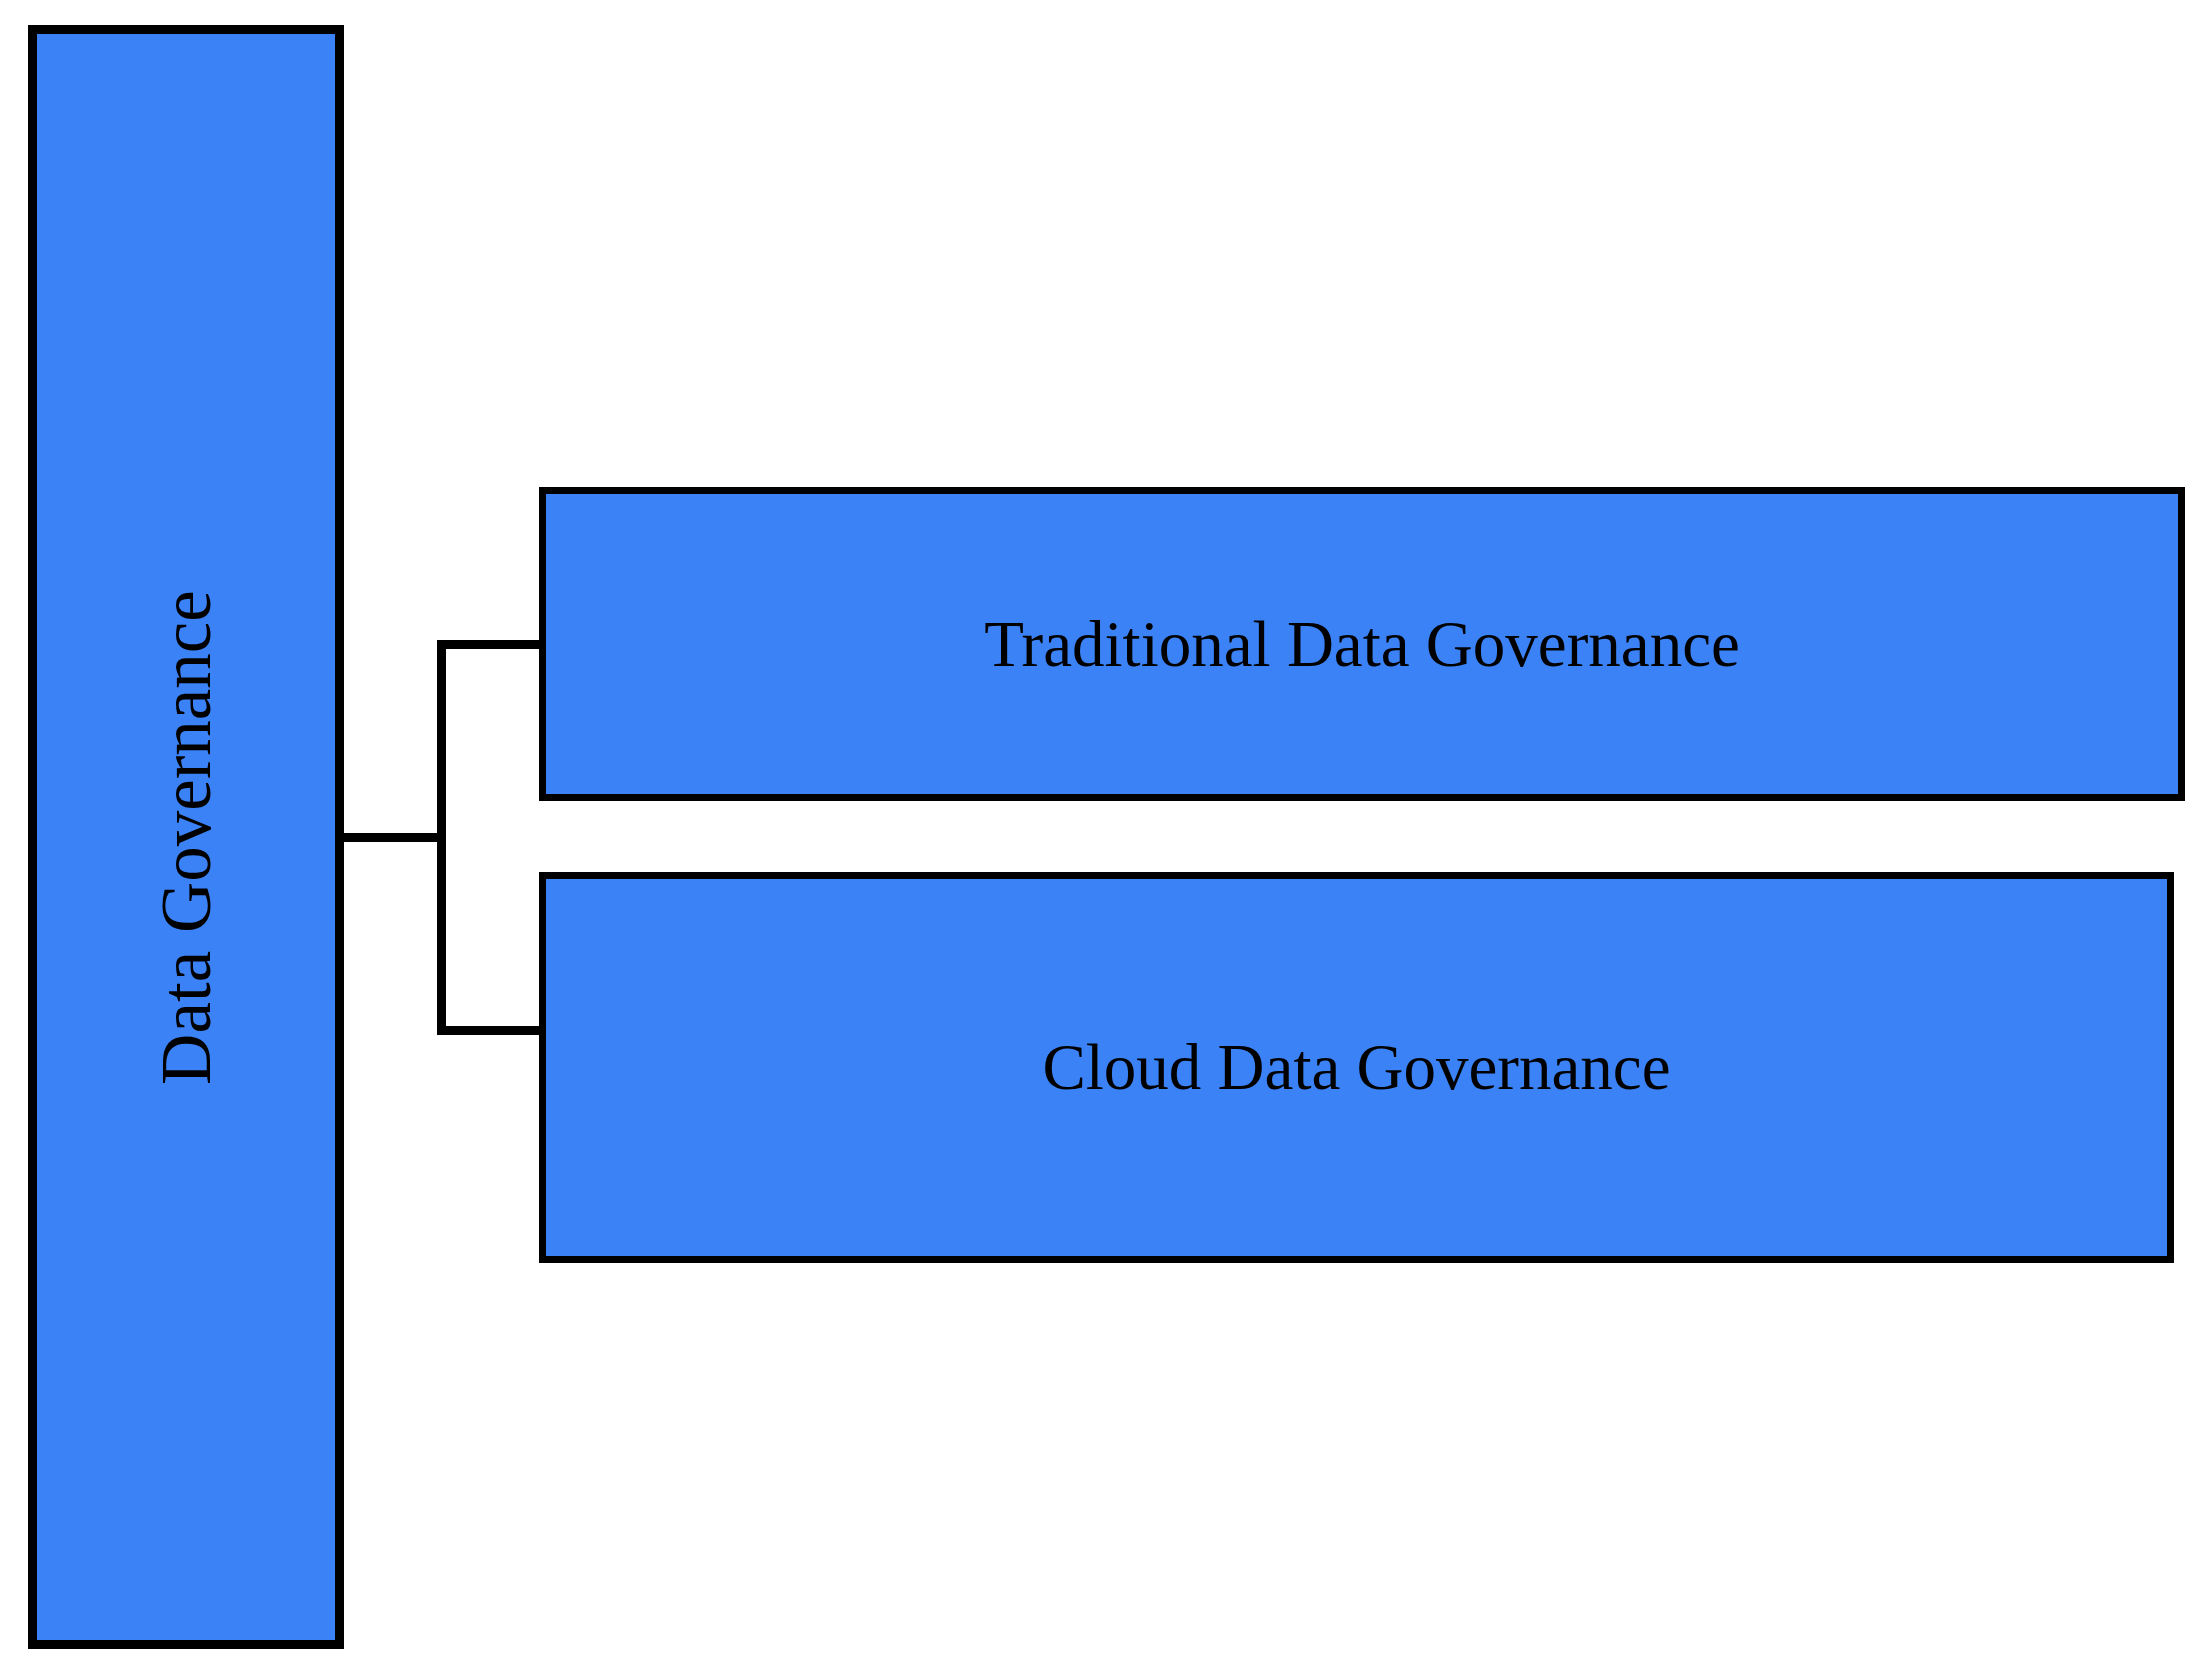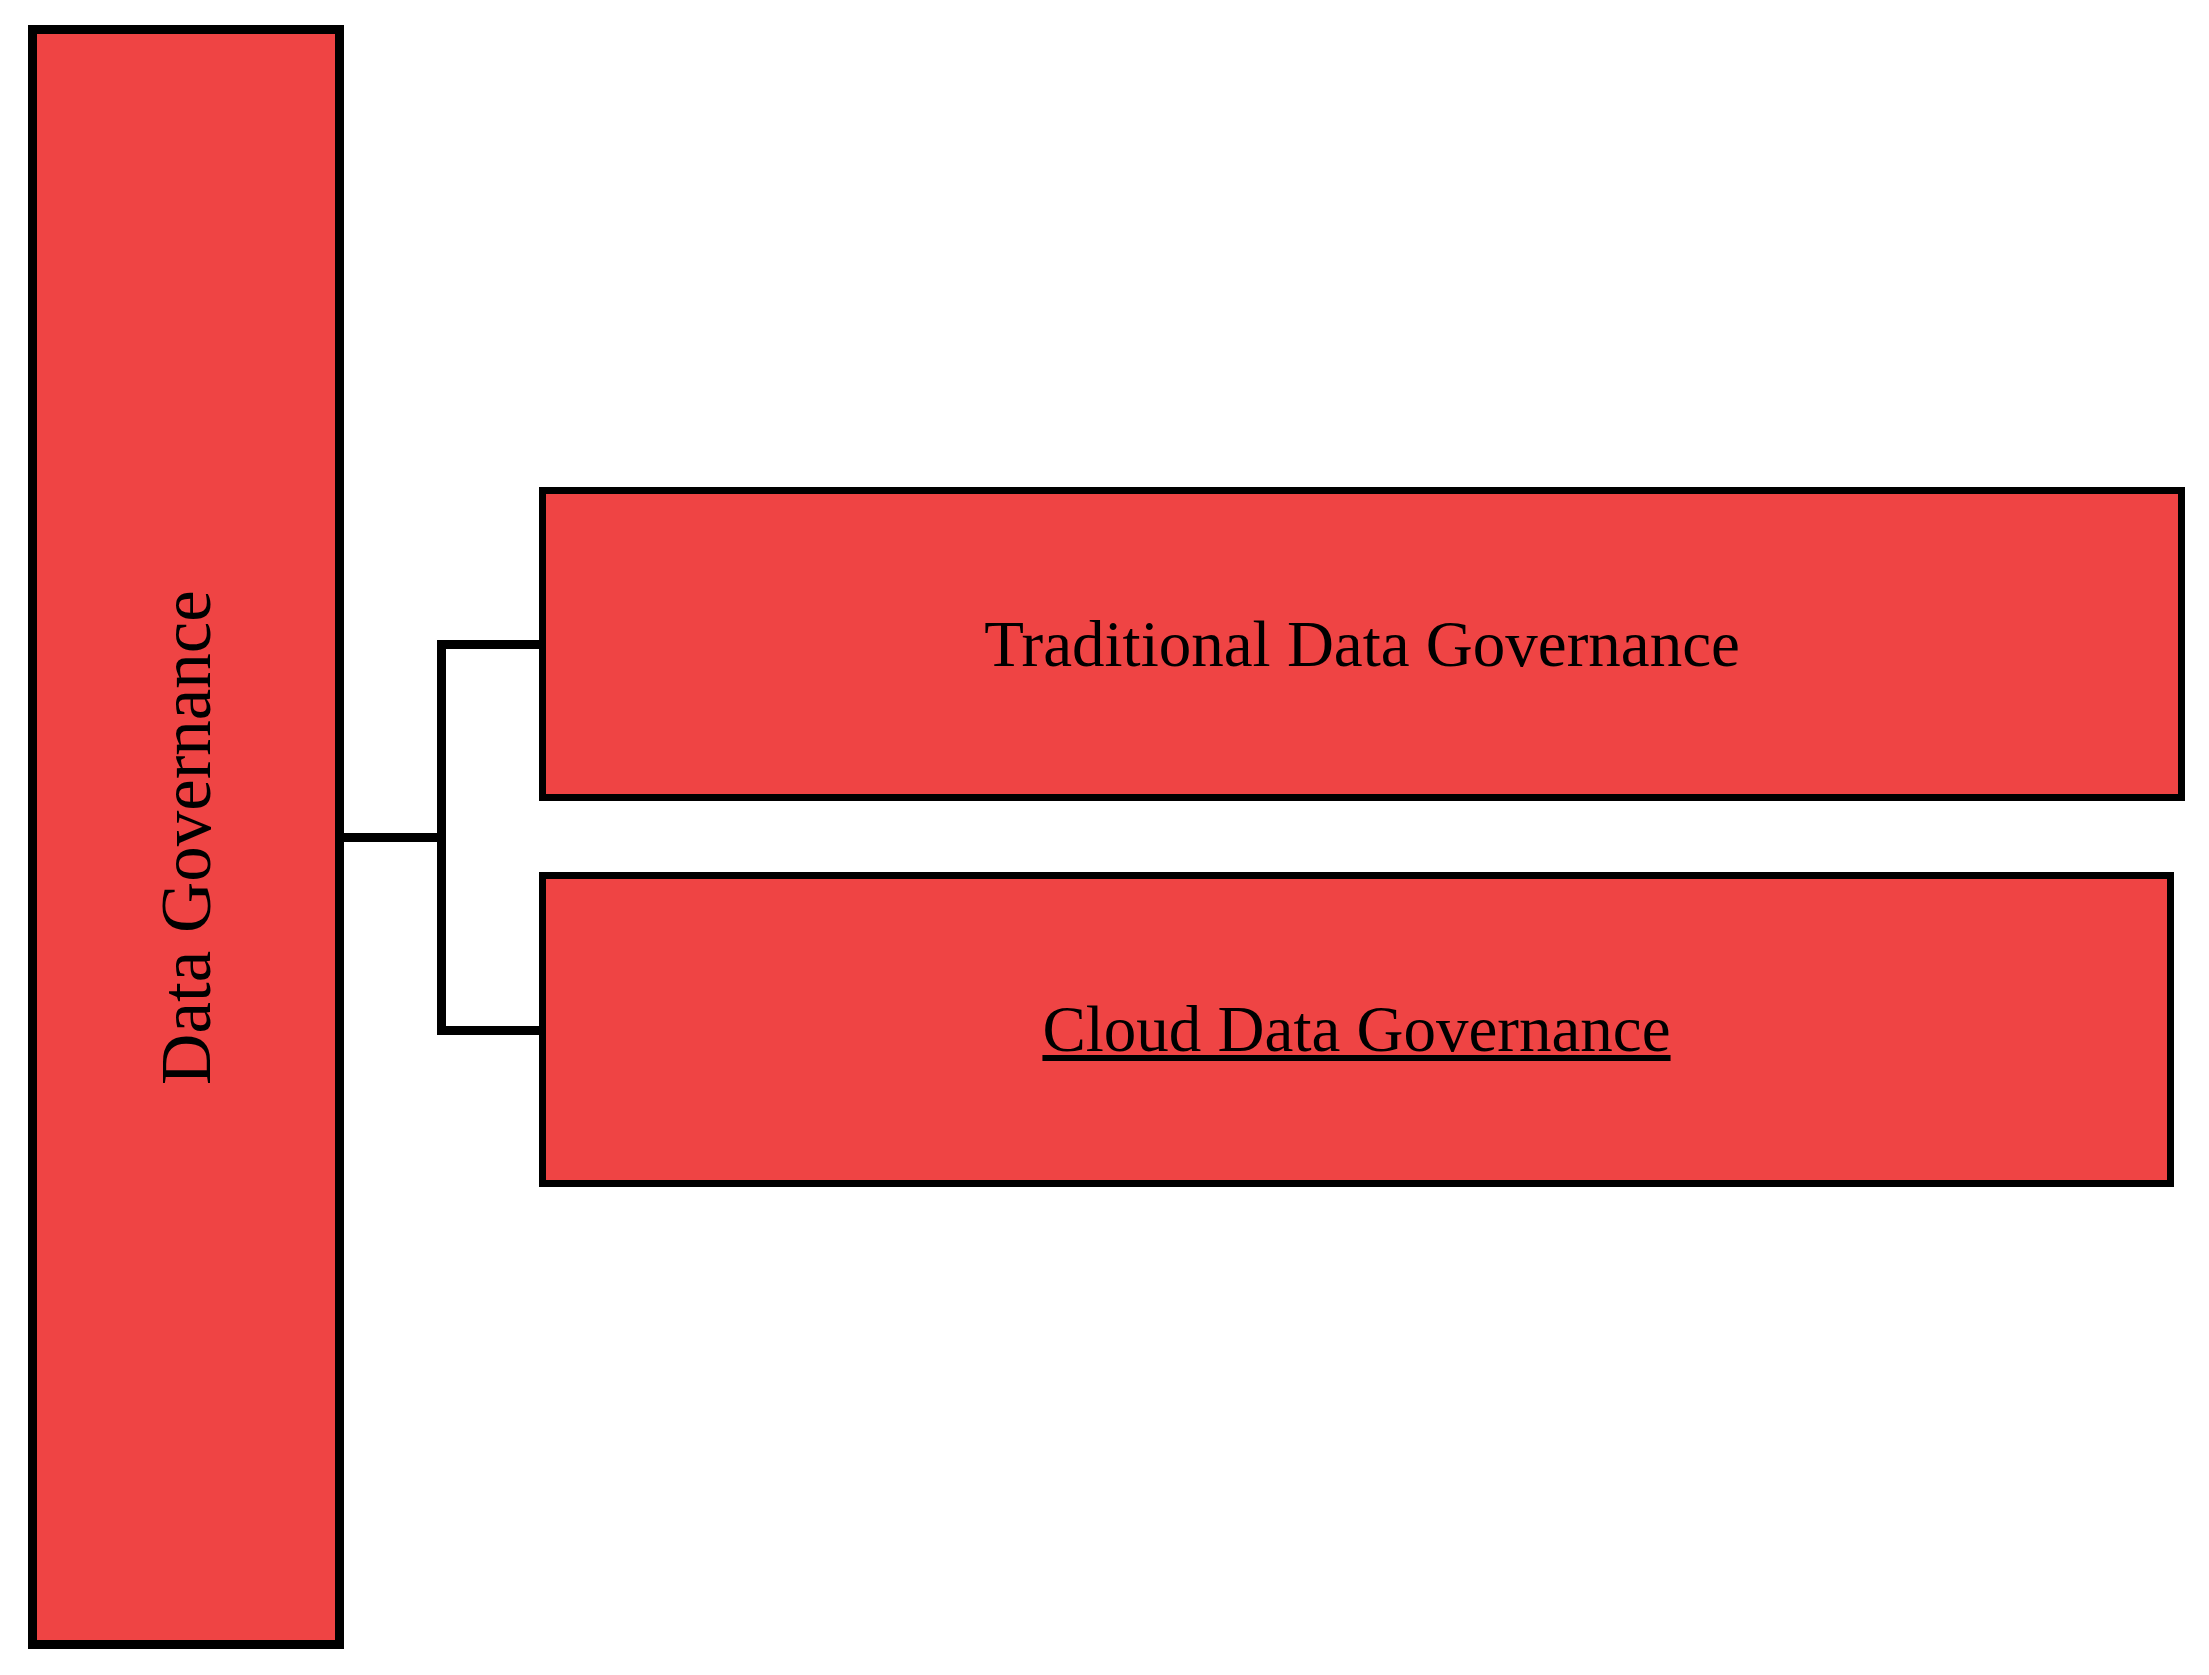--- a/index.html
+++ b/index.html
@@ -11,21 +11,21 @@
     position: relative;
     width: 2209px;
     height: 1675px;
     background: #ffffff;
     font-family: "Liberation Serif", "DejaVu Serif", serif;
     color: #000000;
     overflow: hidden;
   }
   .node {
     position: absolute;
-    background: #ef4444;
+    background: #3b82f6;
     box-sizing: border-box;
     display: flex;
     align-items: center;
     justify-content: center;
   }
   .node-root {
     left: 28px;
     top: 25px;
     width: 316px;
     height: 1624px;
@@ -48,22 +48,21 @@
   .node-traditional {
     left: 539px;
     top: 487px;
     width: 1646px;
     height: 314px;
   }
   .node-cloud {
     left: 539px;
     top: 872px;
     width: 1635px;
-    height: 315px;
-    text-decoration: underline;
+    height: 391px;
   }
   .connector {
     position: absolute;
     background: #000000;
   }
   .connector-stub {
     left: 341px;
     top: 833px;
     width: 105px;
     height: 8.6px;

